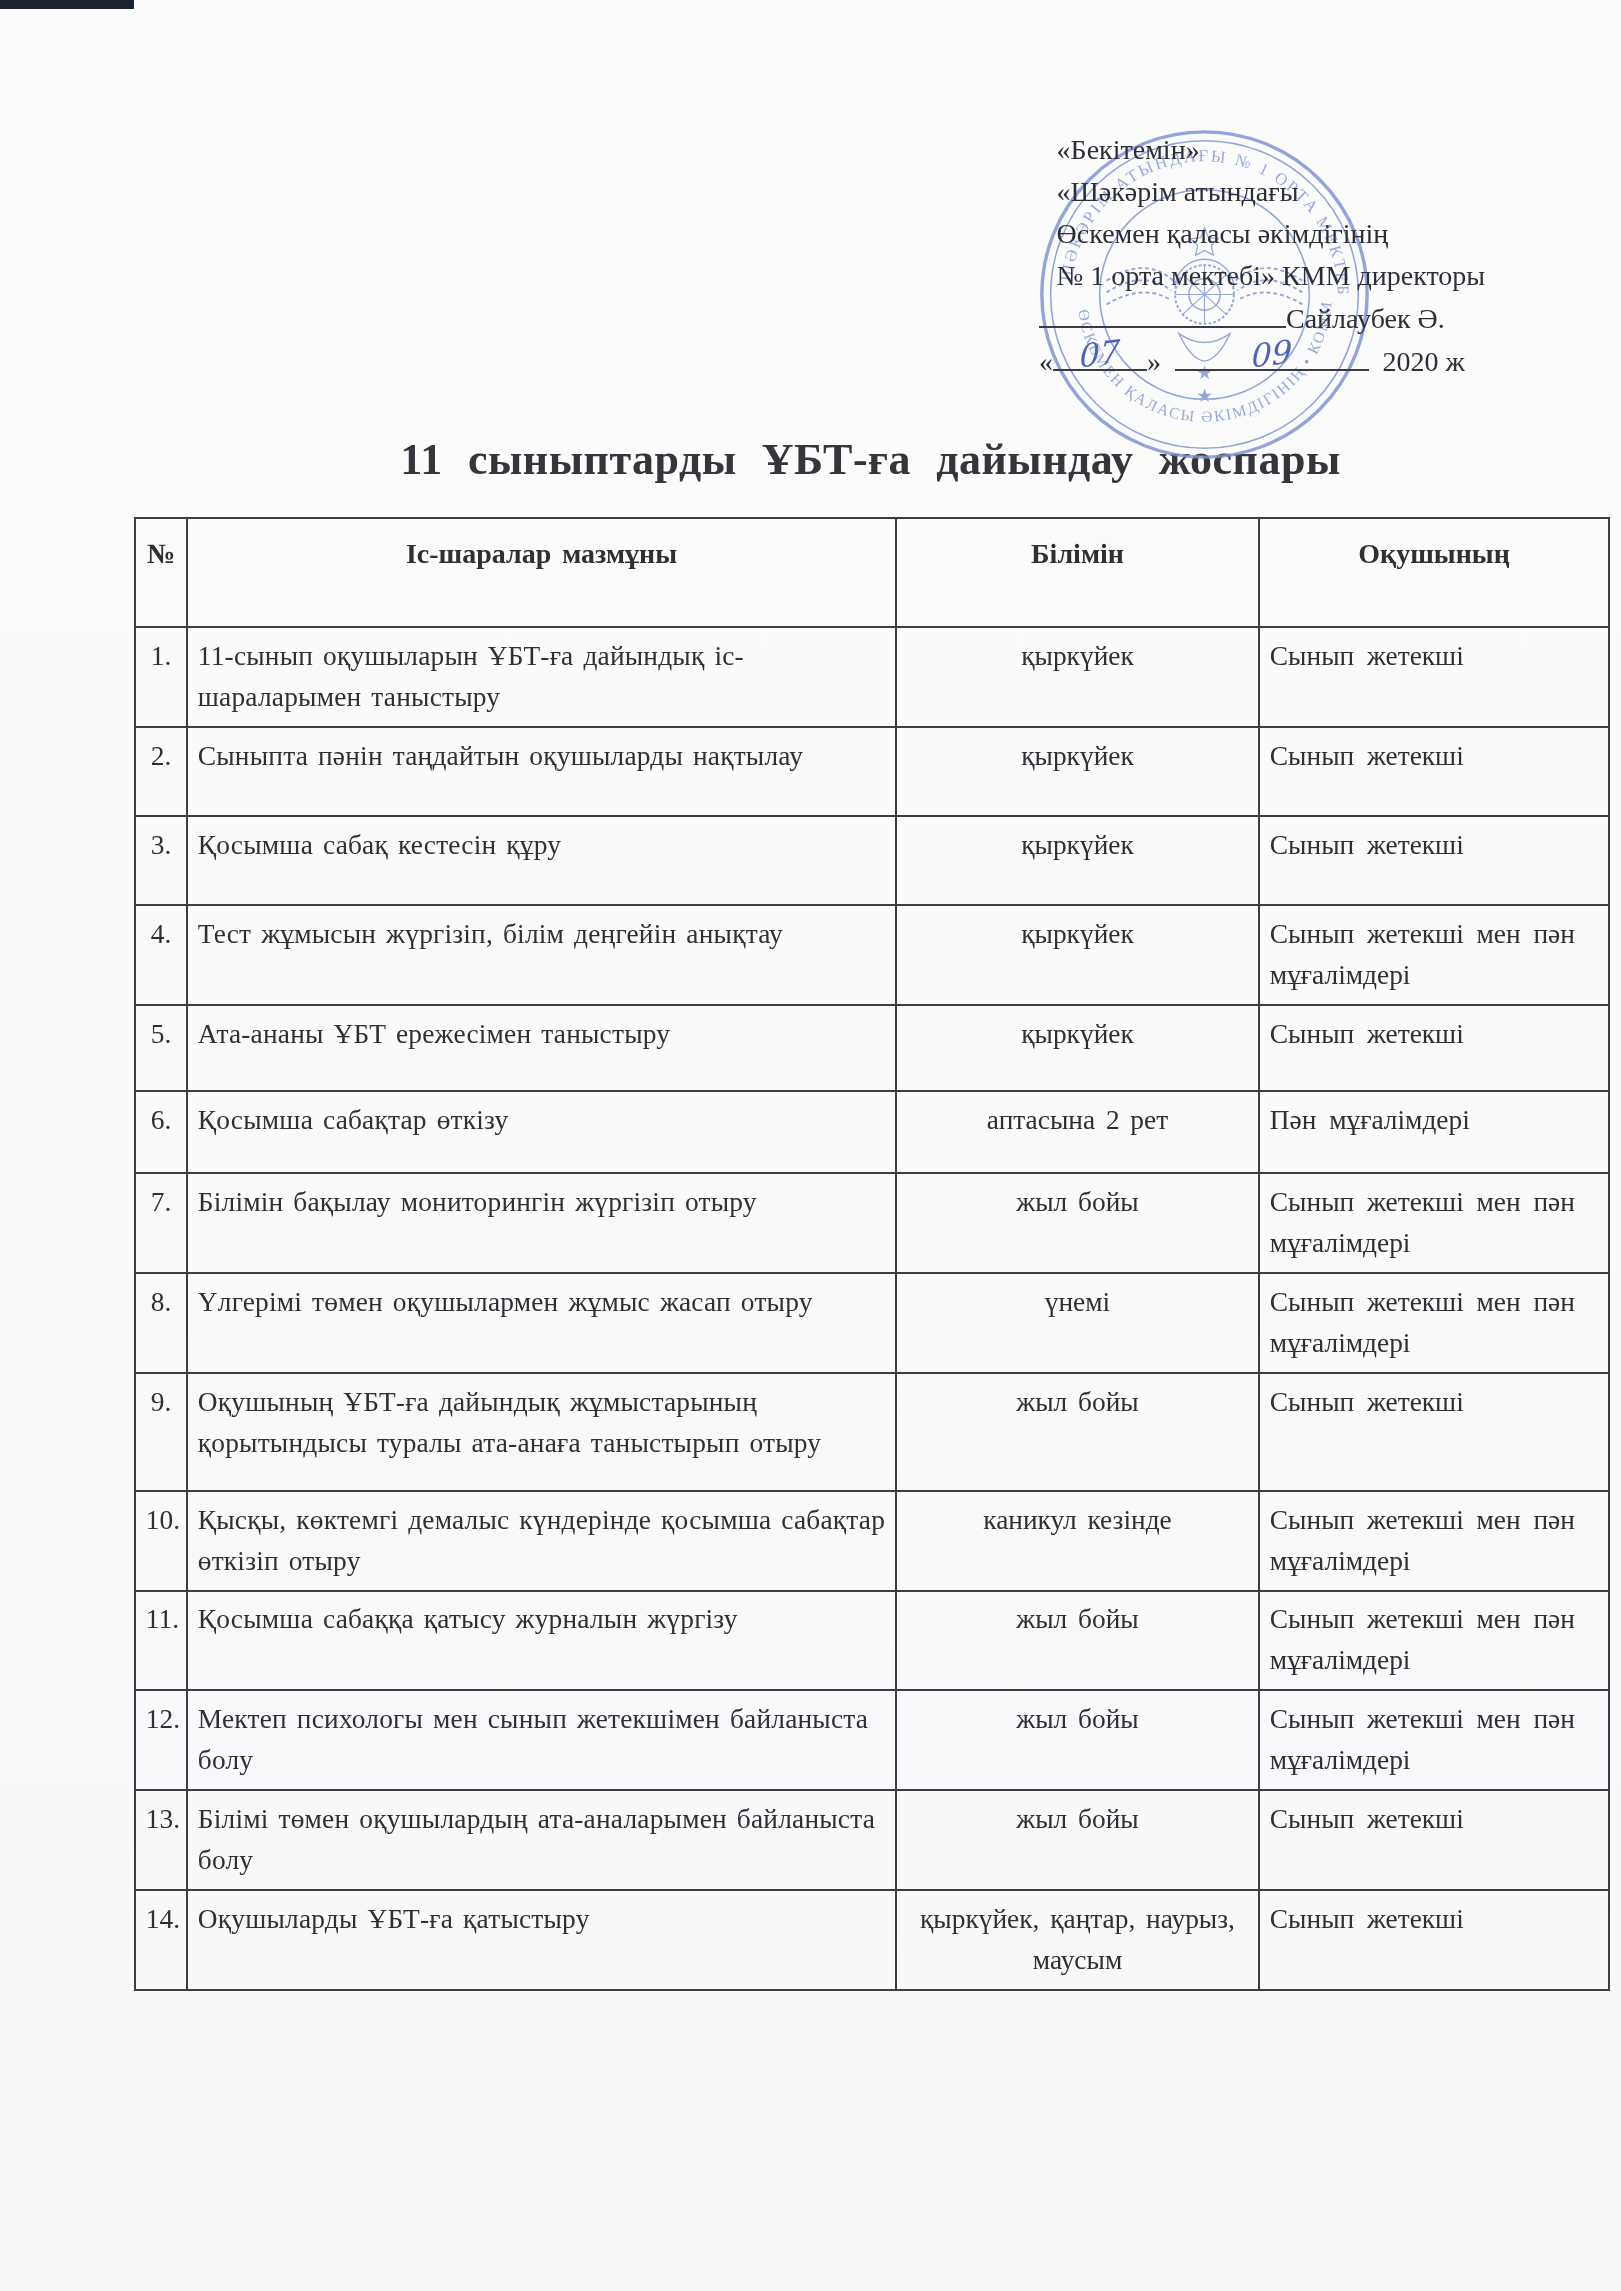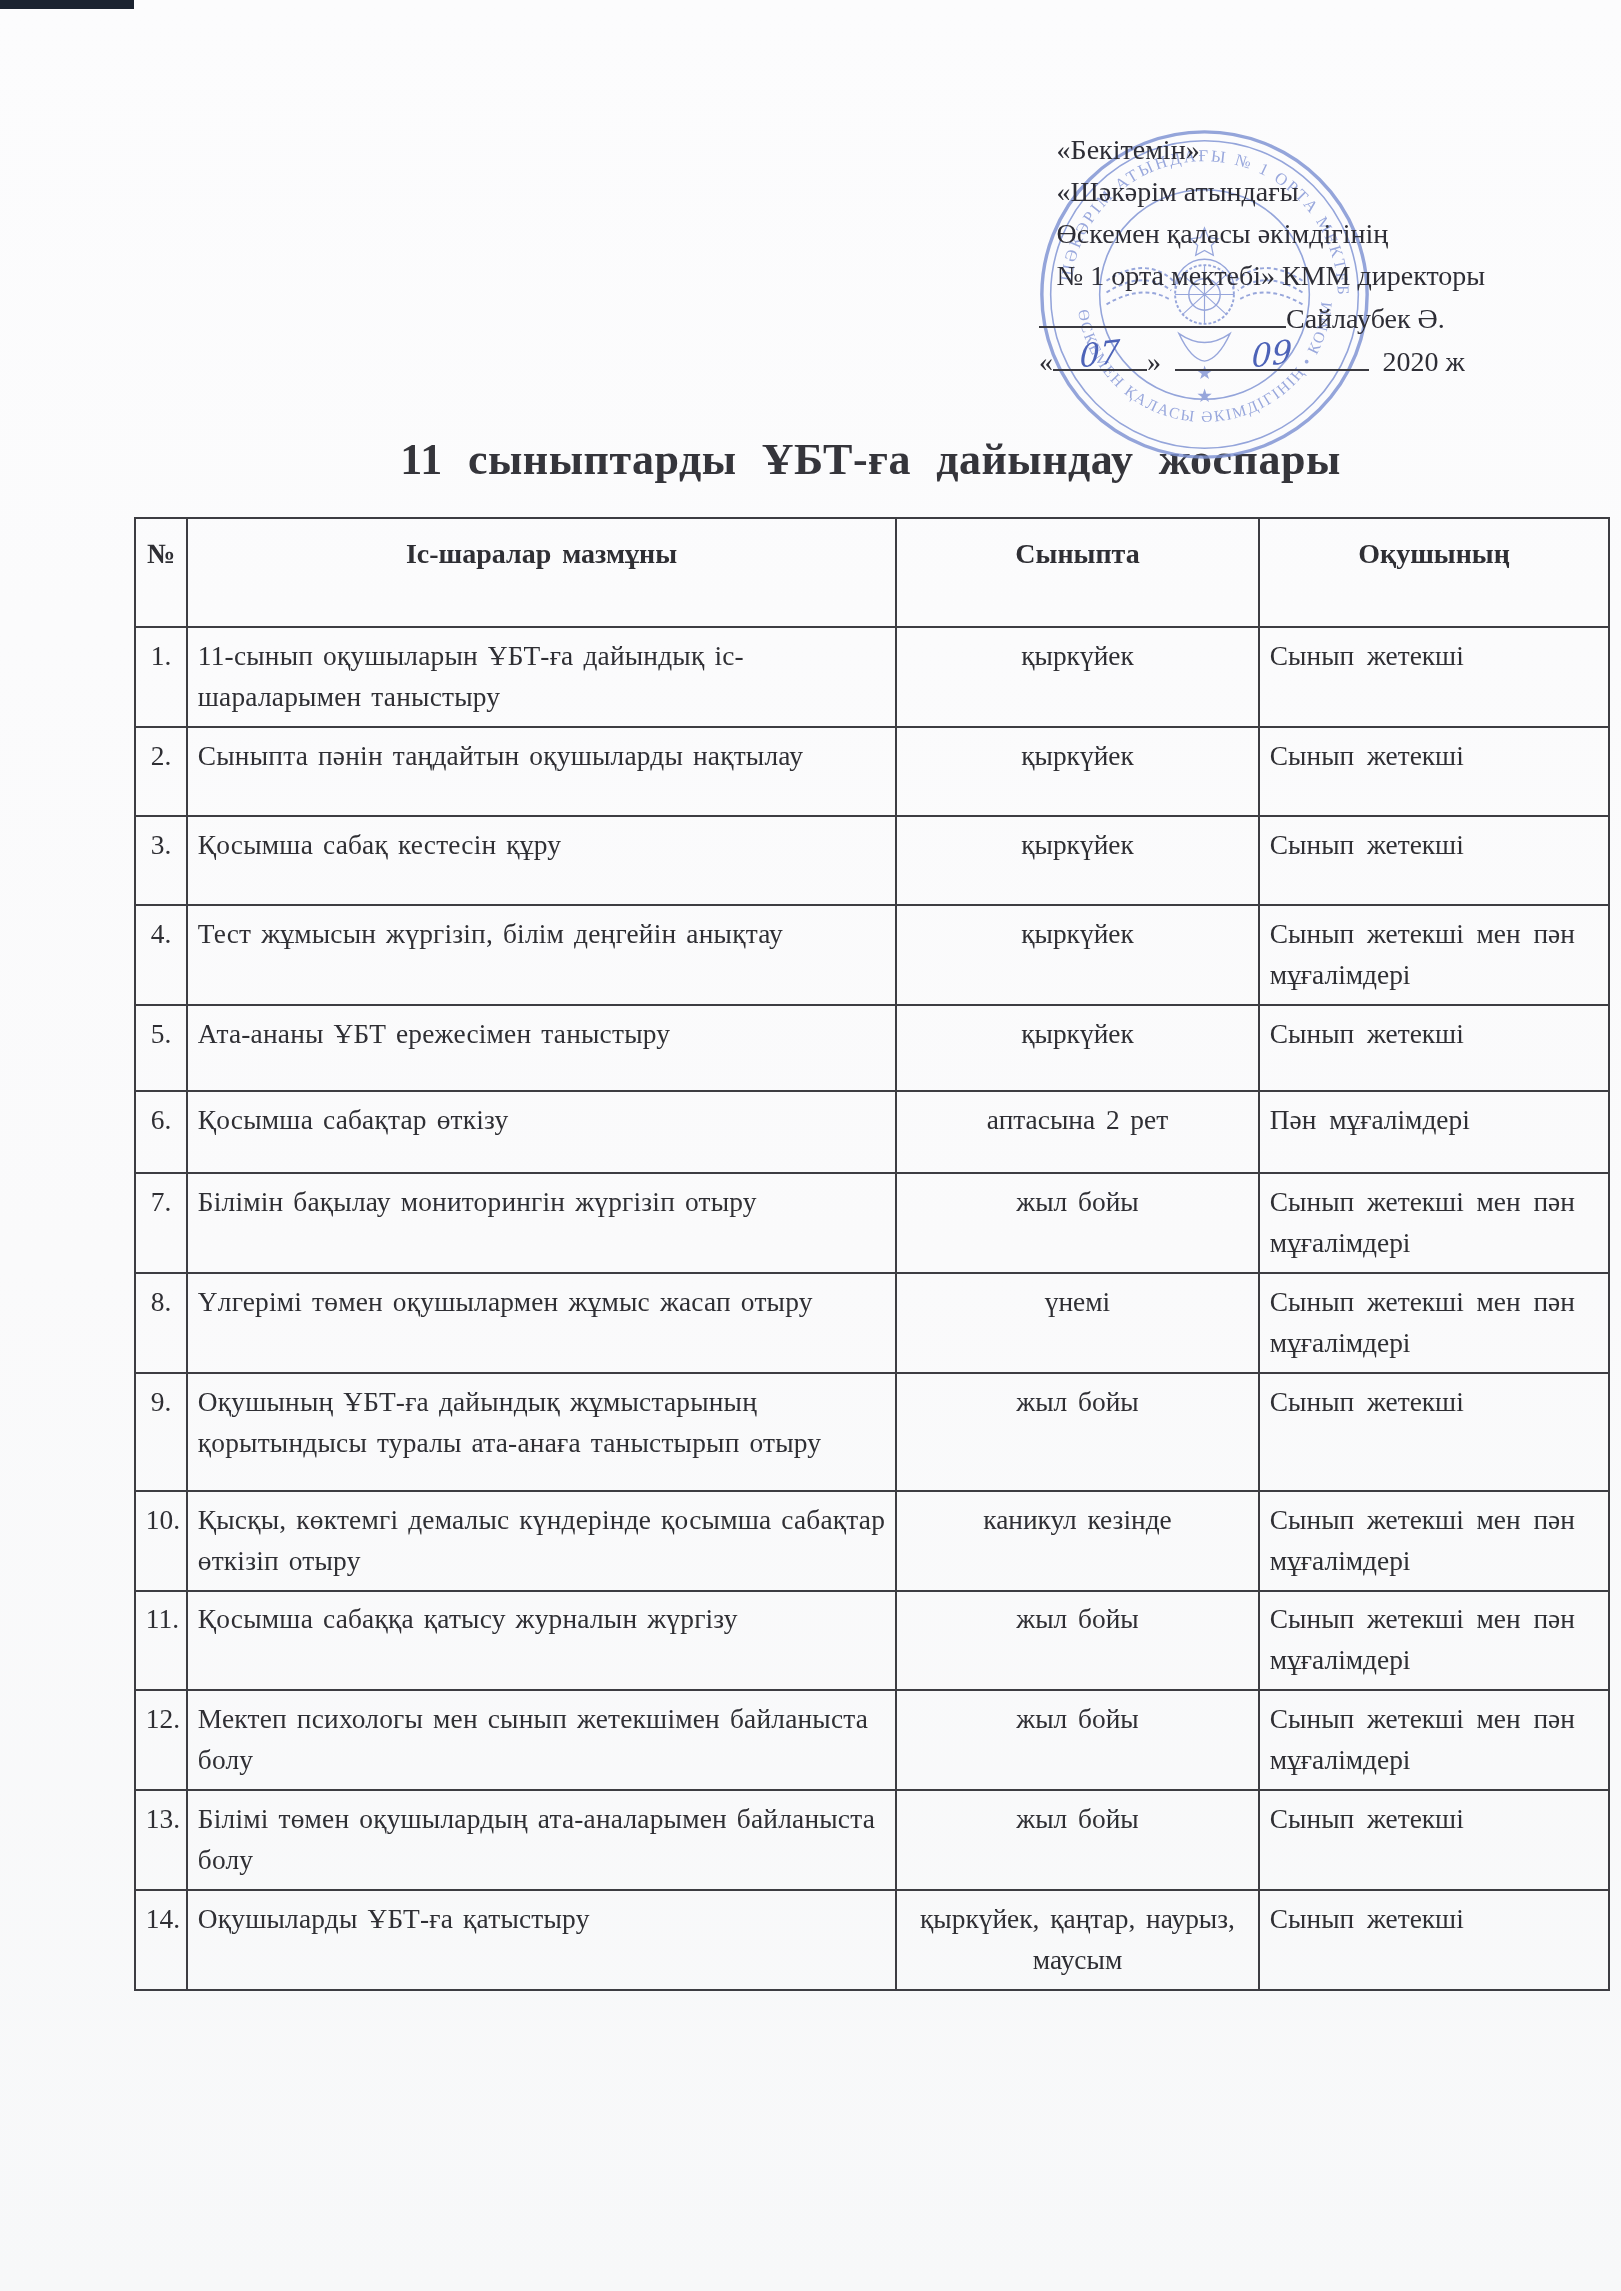--- a/index.html
+++ b/index.html
@@ -129,21 +129,21 @@
     <colgroup>
       <col style="width:52px">
         <col style="width:709px">
         <col style="width:363px">
         <col style="width:350px">
     </colgroup>
     <thead>
       <tr>
         <th>№</th>
         <th>Іс-шаралар мазмұны</th>
-        <th>Сыныпта</th>
+        <th>Білімін</th>
         <th>Оқушының</th>
       </tr>
     </thead>
     <tbody>
     <tr style="height: 82px;">
       <td class="c-num">1.</td>
       <td class="c-act">11-сынып оқушыларын ҰБТ-ға дайындық іс-шараларымен таныстыру</td>
       <td class="c-term">қыркүйек</td>
       <td class="c-resp">Сынып жетекші</td>
     </tr>

